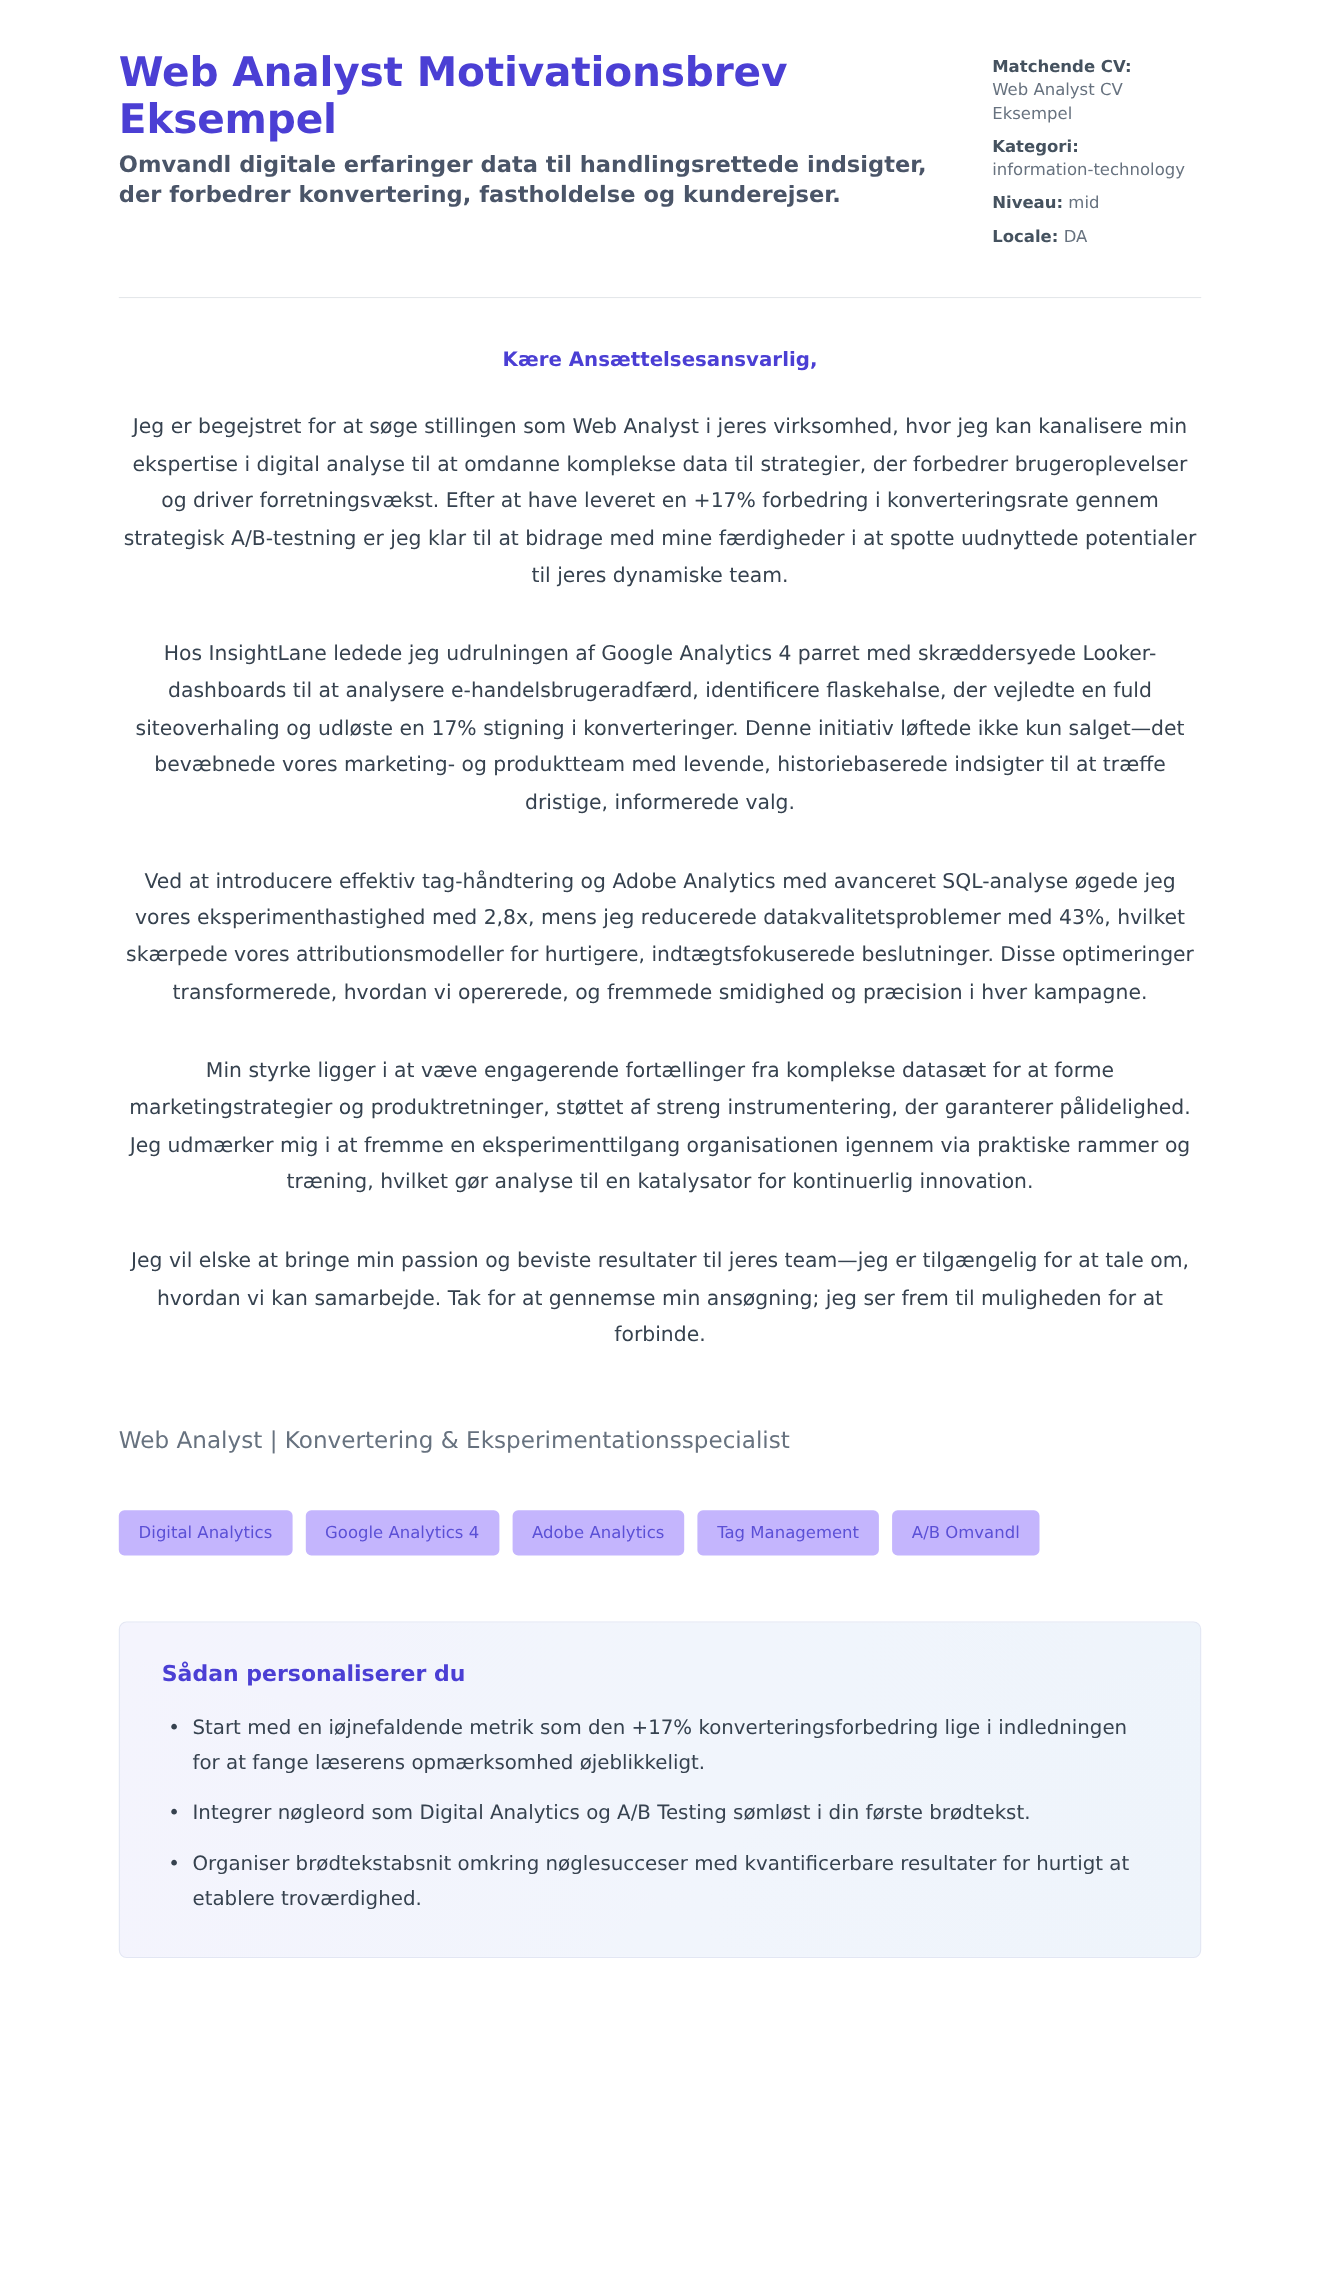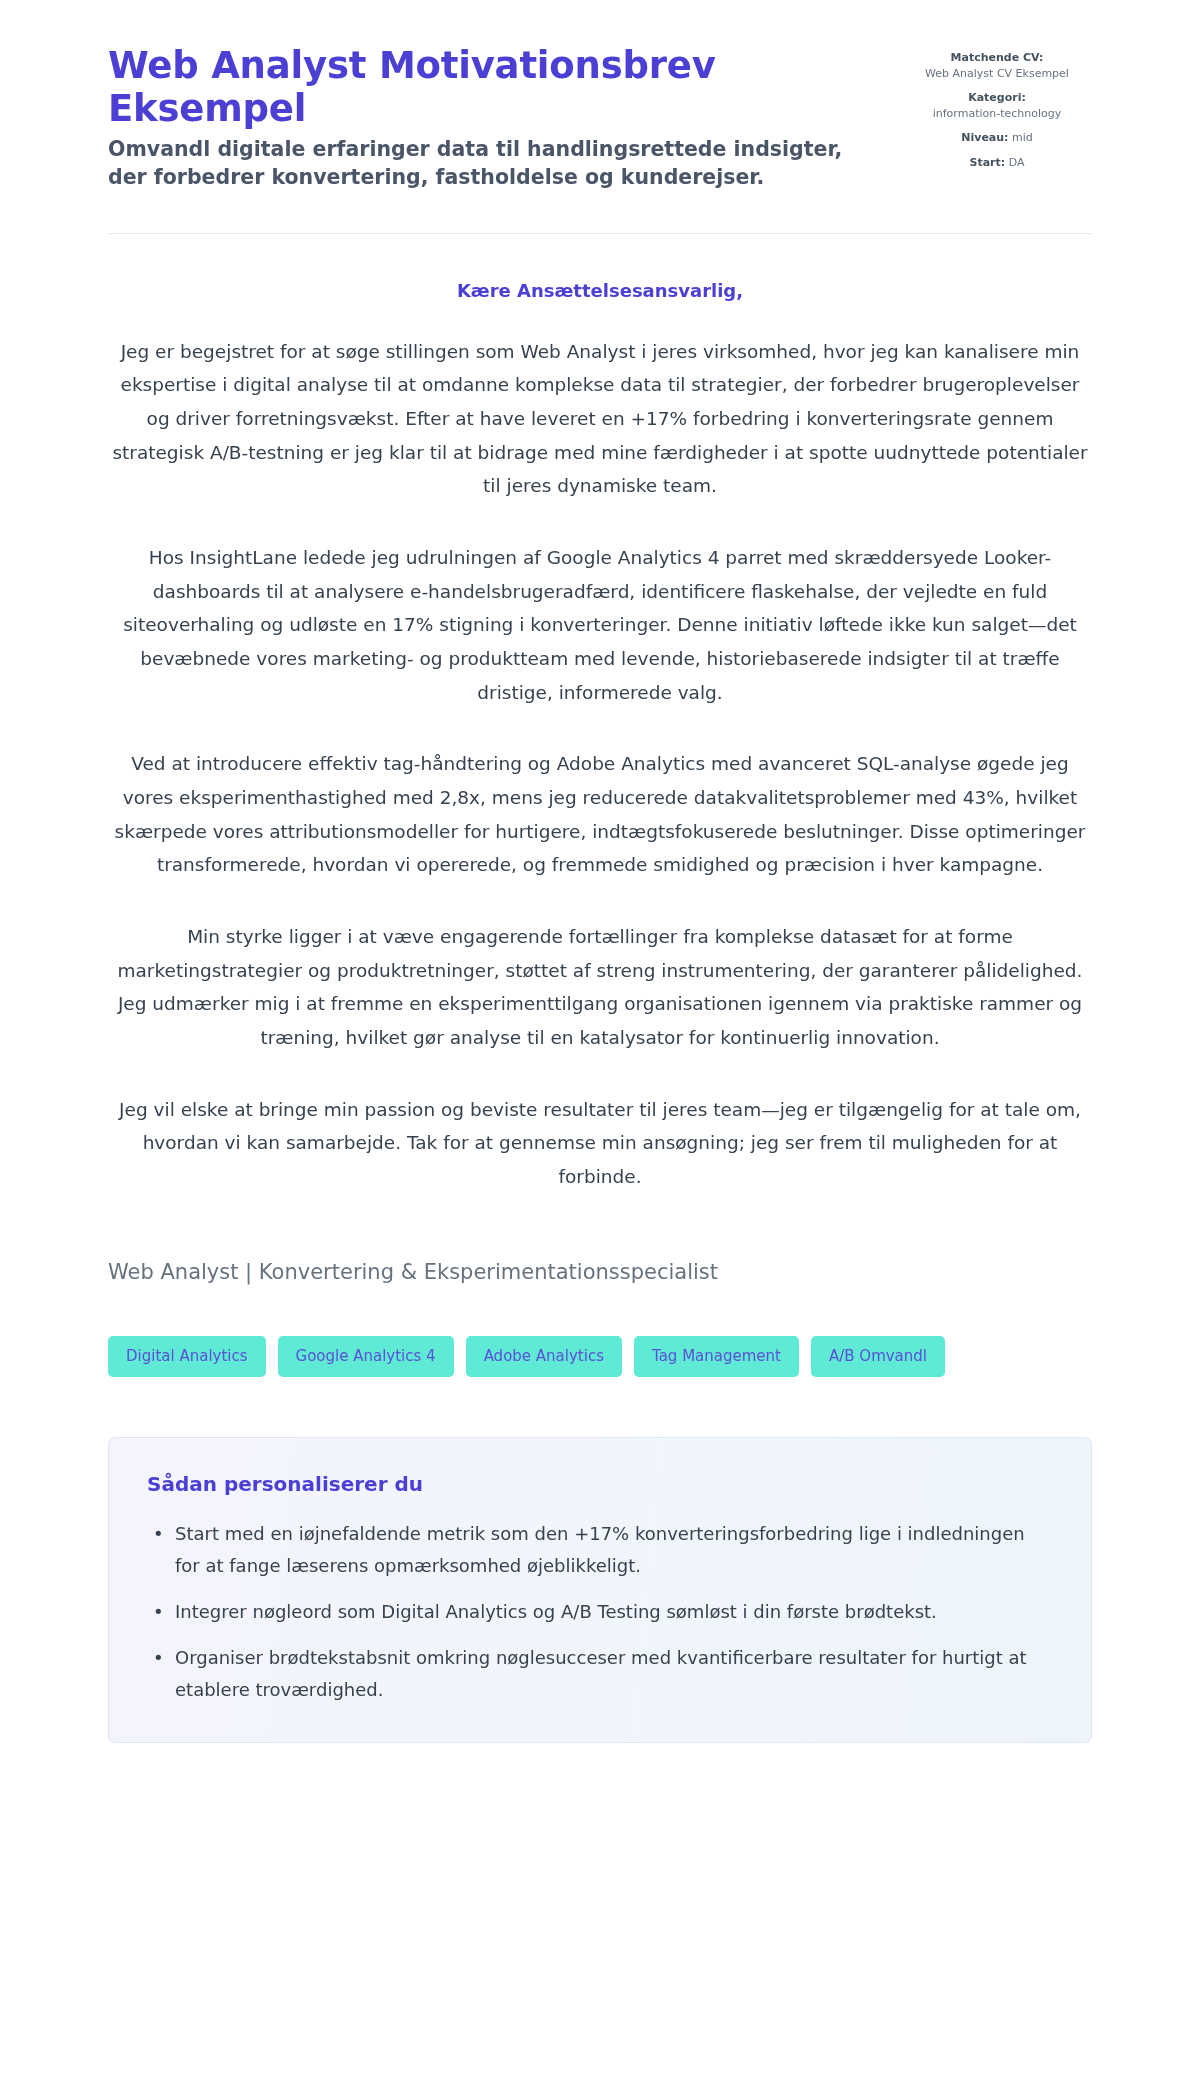--- a/index.html
+++ b/index.html
@@ -44,22 +44,22 @@
     font-size: 20.5px;
     line-height: 1.37;
     font-weight: 700;
     color: #4a5568;
     margin: 0;
     max-width: 770px;
   }
   .header-meta {
     flex: 0 0 auto;
     width: 190px;
-    text-align: center;
-    font-size: 11px;
+    text-align: left;
+    font-size: 15px;
     line-height: 1.42;
     color: #5b6878;
     padding-top: 6px;
   }
   .meta-row { margin-bottom: 2px; }
   .meta-row + .meta-row { margin-top: 9px; }
   .meta-label {
     font-weight: 700;
     color: #45525f;
   }
@@ -113,21 +113,21 @@
   }
 
   
   .chips {
     display: flex;
     flex-wrap: wrap;
     gap: 12px;
     margin-top: 52px;
   }
   .chip {
-    background: #5eead4;
+    background: #c4b5fd;
     color: #5b50d6;
     font-size: 15px;
     line-height: 1;
     padding: 13px 18px;
     border-radius: 5px;
     white-space: nowrap;
   }
 
   
   .tips {
@@ -186,21 +186,21 @@
       </div>
       <div class="meta-row">
         <div class="meta-label">Kategori:</div>
         <div class="meta-value">information-technology</div>
       </div>
       <div class="meta-row meta-inline">
         <span class="meta-label">Niveau:</span>
         <span class="meta-value">mid</span>
       </div>
       <div class="meta-row meta-inline">
-        <span class="meta-label">Start:</span>
+        <span class="meta-label">Locale:</span>
         <span class="meta-value">DA</span>
       </div>
     </div>
   </div>
 
   <div class="divider"></div>
 
   <div class="letter">
     <p class="salutation">Kære Ansættelsesansvarlig,</p>
     <p class="para">Jeg er begejstret for at søge stillingen som Web Analyst i jeres virksomhed, hvor jeg kan kanalisere min ekspertise i digital analyse til at omdanne komplekse data til strategier, der forbedrer brugeroplevelser og driver forretningsvækst. Efter at have leveret en +17% forbedring i konverteringsrate gennem strategisk A/B-testning er jeg klar til at bidrage med mine færdigheder i at spotte uudnyttede potentialer til jeres dynamiske team.</p>

